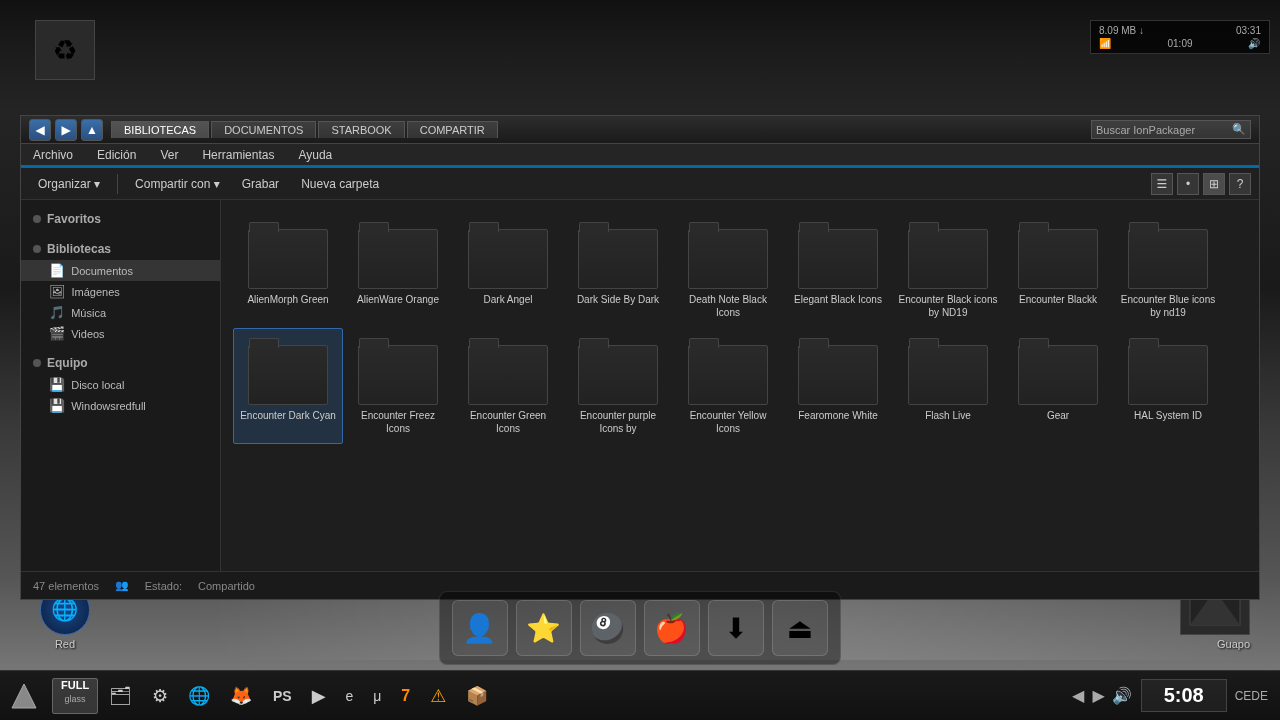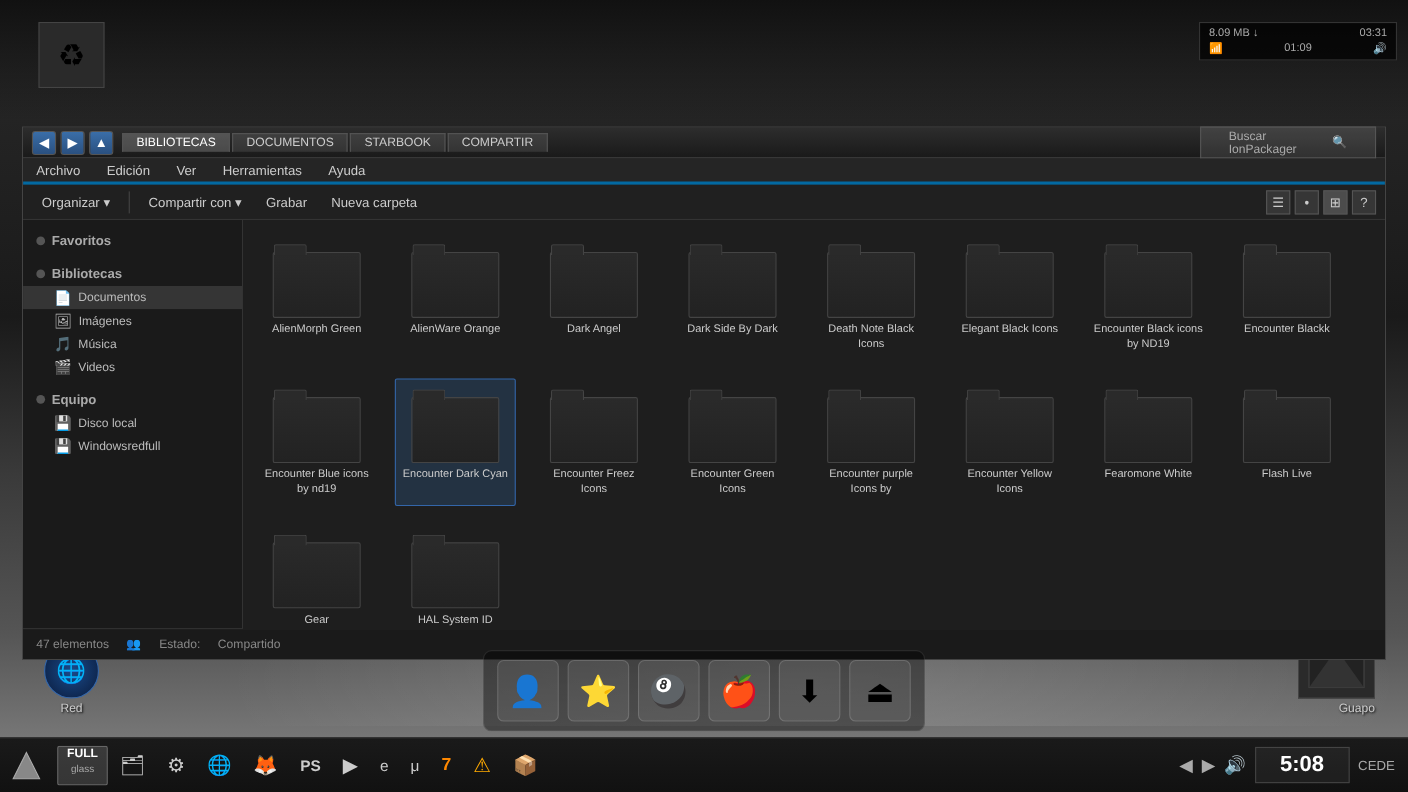--- a/index.html
+++ b/index.html
@@ -140,21 +140,21 @@
     .addr-tab.active {
       background: rgba(255,255,255,0.2);
       color: #fff;
     }
     .search-box {
       margin-left: auto;
       display: flex;
       align-items: center;
       background: rgba(255,255,255,0.1);
       border: 1px solid #555;
-      padding: 2px 25px;
+      padding: 2px 4px;
       color: #aaa;
       font-size: 11px;
       width: 160px;
     }
     .search-icon-span {
       margin-left: 4px;
       color: #888;
     }
 
     
@@ -272,21 +272,21 @@
     
     .files-area {
       flex: 1;
       overflow-y: auto;
       padding: 12px;
       background: #1e1e1e;
     }
     .files-grid {
       display: flex;
       flex-wrap: wrap;
-      gap: 16px;
+      gap: 0;
     }
     .file-item {
       width: 110px;
       display: flex;
       flex-direction: column;
       align-items: center;
       padding: 8px 4px;
       cursor: pointer;
       border: 1px solid transparent;
       border-radius: 2px;

